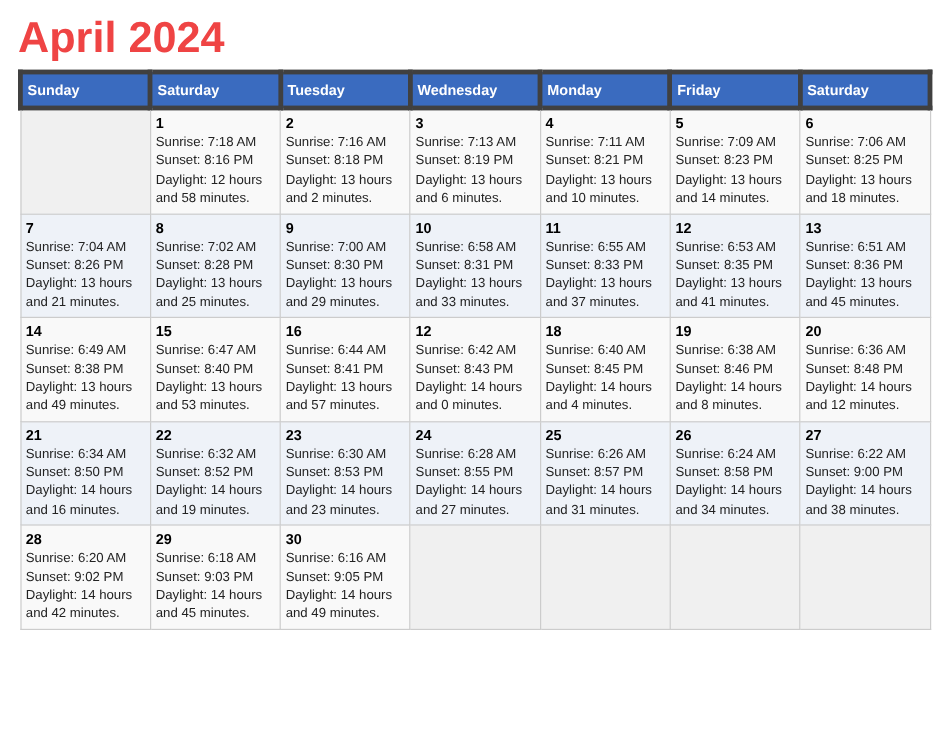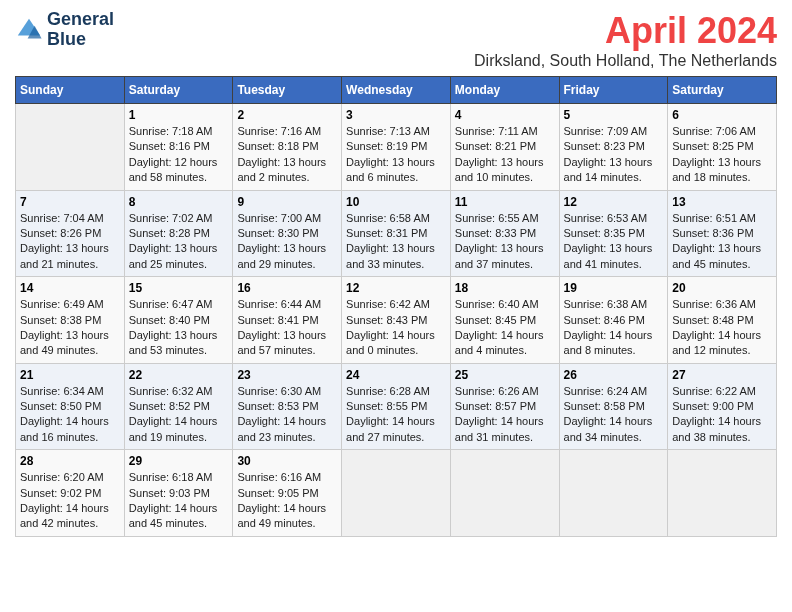--- a/index.html
+++ b/index.html
@@ -51,21 +51,21 @@
       border-collapse: collapse;
       font-size: 10px;
     }
     thead tr th {
       background-color: #3a6bbf;
       color: #fff;
       padding: 6px 4px;
       text-align: left;
       font-size: 12px;
       font-weight: bold;
-      border: 1px solid #404040;
+      border: 4px solid #404040;
     }
     tbody tr td {
       vertical-align: top;
       border: 1px solid #ccc;
       padding: 4px;
       height: 80px;
       width: 14.28%;
     }
     tbody tr td .day-num {
       font-weight: bold;
@@ -84,33 +84,22 @@
       background-color: #eef2f8;
     }
     .empty {
       background-color: #f0f0f0 !important;
     }
   </style>
 </head>
 <body>
 
 <div class="header">
-  <div class="logo">
-    <svg class="logo-icon" viewBox="0 0 40 40" xmlns="http://www.w3.org/2000/svg">
-      <polygon points="20,4 36,28 4,28" fill="#3a8fd4" opacity="0.85"></polygon>
-      <polygon points="28,14 38,32 18,32" fill="#1a5fa0" opacity="0.7"></polygon>
-    </svg>
-    <div class="logo-text">
-      <span>General</span>
-      <span>Blue</span>
-    </div>
-  </div>
   <div class="title-block">
     <div class="month-title">April 2024</div>
-    <div class="location-title">Dirksland, South Holland, The Netherlands</div>
   </div>
 </div>
 
 <table>
   <thead>
     <tr>
     <th>Sunday</th>
         <th>Saturday</th>
         <th>Tuesday</th>
         <th>Wednesday</th>

